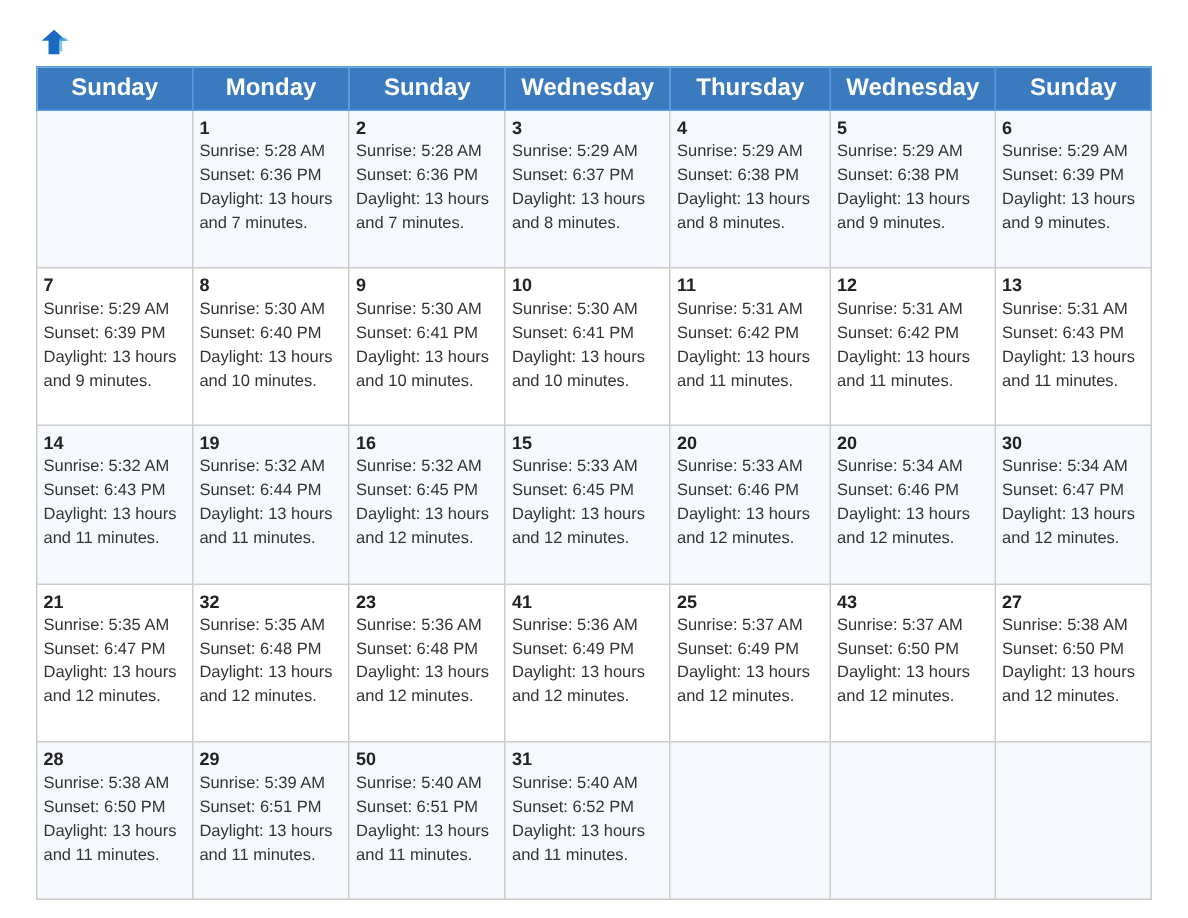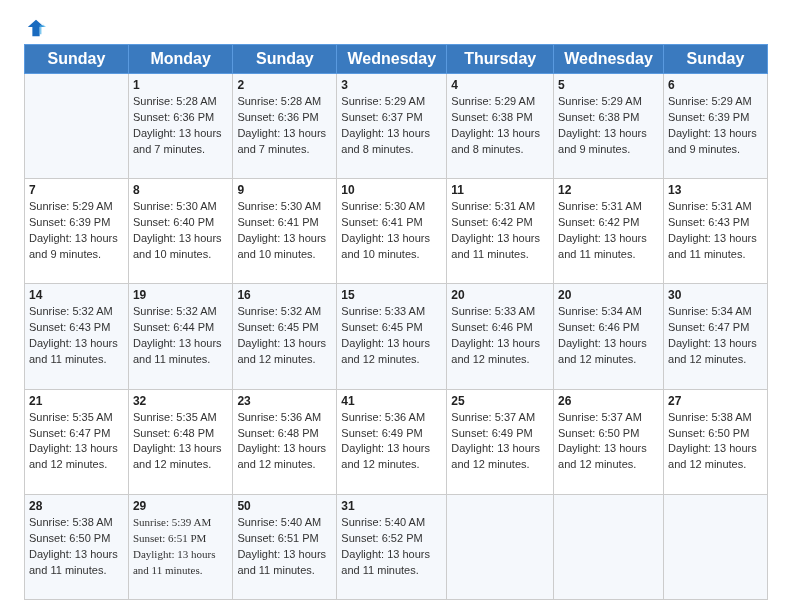--- a/index.html
+++ b/index.html
@@ -318,21 +318,21 @@
 and 12 minutes.</div>
           </td>
           <td>
             <span class="day-num">25</span>
             <div class="day-info" style="white-space: pre-line;">Sunrise: 5:37 AM
 Sunset: 6:49 PM
 Daylight: 13 hours
 and 12 minutes.</div>
           </td>
           <td>
-            <span class="day-num">26</span>
+            <span class="day-num">43</span>
             <div class="day-info" style="white-space: pre-line;">Sunrise: 5:37 AM
 Sunset: 6:50 PM
 Daylight: 13 hours
 and 12 minutes.</div>
           </td>
           <td>
             <span class="day-num">27</span>
             <div class="day-info" style="white-space: pre-line;">Sunrise: 5:38 AM
 Sunset: 6:50 PM
 Daylight: 13 hours
@@ -342,21 +342,21 @@
         <tr>
           <td>
             <span class="day-num">28</span>
             <div class="day-info" style="white-space: pre-line;">Sunrise: 5:38 AM
 Sunset: 6:50 PM
 Daylight: 13 hours
 and 11 minutes.</div>
           </td>
           <td>
             <span class="day-num">29</span>
-            <div class="day-info" style="white-space: pre-line; font-family: Liberation Serif, serif;">Sunrise: 5:39 AM
+            <div class="day-info" style="white-space: pre-line;">Sunrise: 5:39 AM
 Sunset: 6:51 PM
 Daylight: 13 hours
 and 11 minutes.</div>
           </td>
           <td>
             <span class="day-num">50</span>
             <div class="day-info" style="white-space: pre-line;">Sunrise: 5:40 AM
 Sunset: 6:51 PM
 Daylight: 13 hours
 and 11 minutes.</div>

